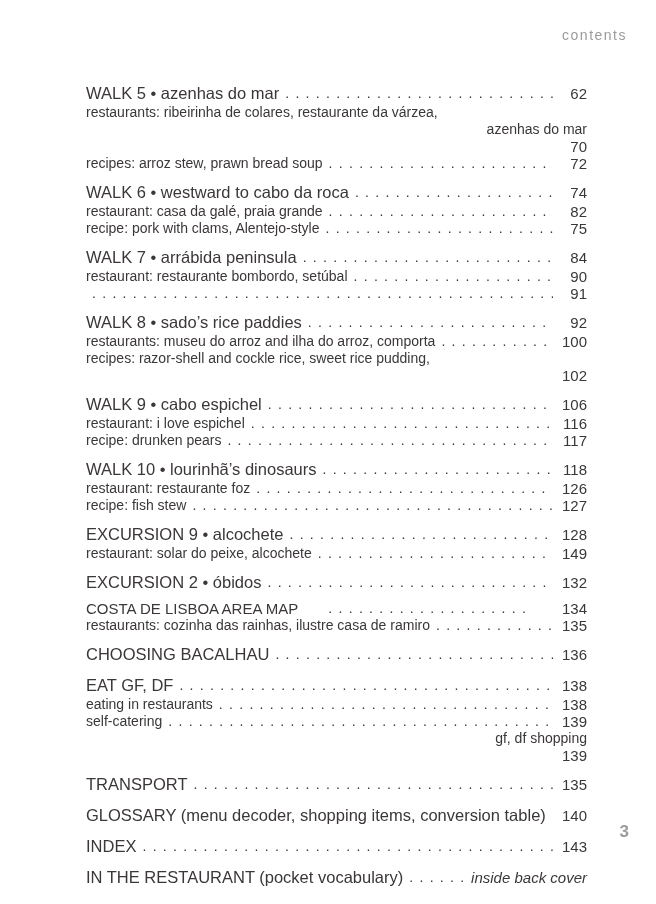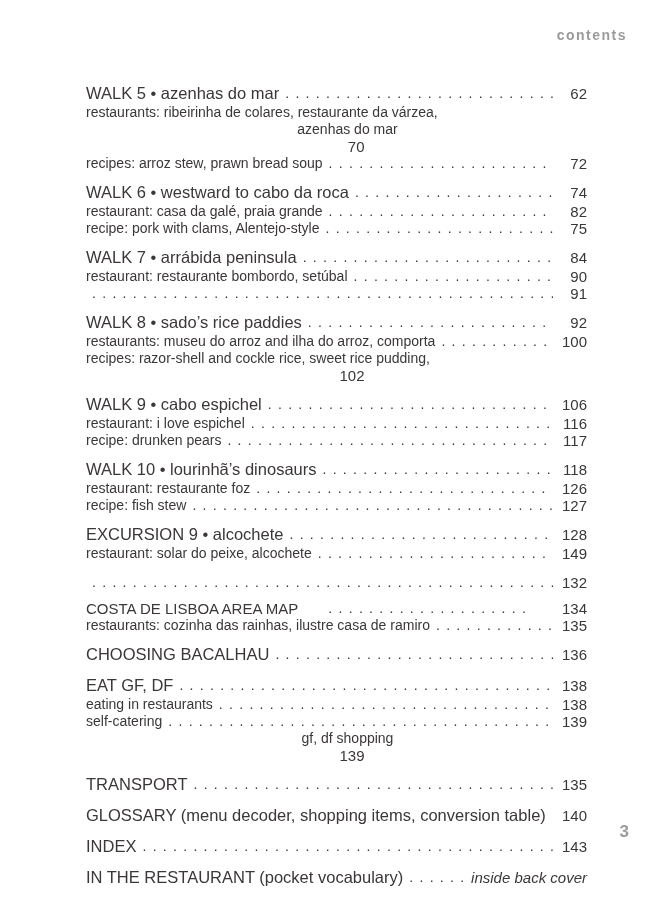--- a/index.html
+++ b/index.html
@@ -7,24 +7,24 @@
     --muted:#9b9b9b;
     --bg:#ffffff;
   }
   html,body{margin:0;padding:0;background:#fff;}
   .page{
     width:656px;height:904px;box-sizing:border-box;position:relative;
     background:var(--bg);color:var(--text);
     font-family:"Liberation Sans",sans-serif;overflow:hidden;
   }
   .header{padding:26px 29px 0 0;text-align:right;}
-  .hdr{color:var(--muted);font-weight:700;font-size:14px;letter-spacing:1.5px;text-align:right;}
+  .hdr{color:var(--muted);font-weight:400;font-size:14px;letter-spacing:1.5px;text-align:right;}
   .toc{margin:36px 69px 0 86px;}
   .group{margin-bottom:7px;}
-  .row{display:flex;align-items:center;font-size:14px;line-height:17px;}
+  .row{display:flex;align-items:flex-end;font-size:14px;line-height:17px;}
   .row.heading{font-size:16.5px;line-height:21px;padding-top:3px;}
   .row.subcaps{font-size:15px;gap:24px;}
   .row.indent{padding-left:22px;flex-direction:column;}
   .label{white-space:nowrap;flex:0 1 auto;min-width:0;}
   .dots{
     flex:1 1 0;min-width:0;overflow:hidden;white-space:nowrap;
     letter-spacing:0.45em;font-size:14px;padding-left:6px;
   }
   .pg{flex:0 0 auto;min-width:30px;text-align:right;font-size:15px;padding-left:4px;}
   .it{font-style:italic;}
@@ -154,20 +154,21 @@
           <span class="pg">128</span>
         </div>
         <div class="row sub">
           <span class="label"><span>restaurant: solar do peixe, alcochete</span></span>
           <span class="dots">......................................................................................................................................................</span>
           <span class="pg">149</span>
         </div>
       </div>
       <div class="group">
         <div class="row heading">
+          <span class="label"><span>EXCURSION 2 • óbidos</span></span>
           <span class="dots">......................................................................................................................................................</span>
           <span class="pg">132</span>
         </div>
       </div>
       <div class="group">
         <div class="row subcaps">
           <span class="label"><span>COSTA DE LISBOA AREA MAP</span></span>
           <span class="dots">......................................................................................................................................................</span>
           <span class="pg">134</span>
         </div>

